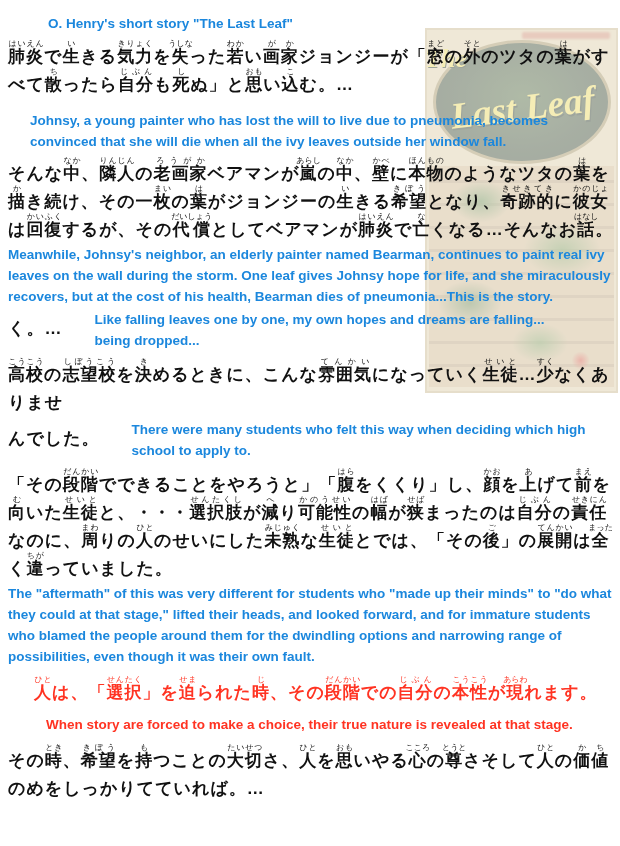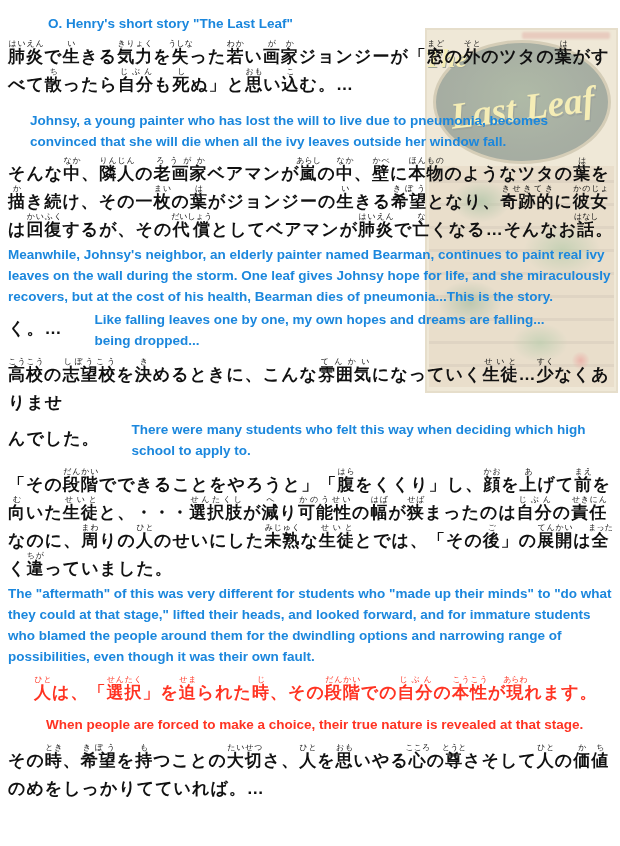--- a/index.html
+++ b/index.html
@@ -89,18 +89,18 @@
     <div class="jp mt6"><ruby>高校<rt>こうこう</rt></ruby>の<ruby>志望校<rt>しぼうこう</rt></ruby>を<ruby>決<rt>き</rt></ruby>めるときに、こんな<ruby>雰囲気<rt>てんかい</rt></ruby>になっていく<ruby>生徒<rt>せいと</rt></ruby>…<ruby>少<rt>すく</rt></ruby>なくありませ</div>
     <div class="row">
       <span class="jp jp-tail">んでした。</span>
       <div class="en" style="width:465px">There were many students who felt this way when deciding which high school to apply to.</div>
     </div>
 
     <div class="jp mt6">「その<ruby>段階<rt>だんかい</rt></ruby>でできることをやろうと」「<ruby>腹<rt>はら</rt></ruby>をくくり」し、<ruby>顔<rt>かお</rt></ruby>を<ruby>上<rt>あ</rt></ruby>げて<ruby>前<rt>まえ</rt></ruby>を<ruby>向<rt>む</rt></ruby>いた<ruby>生徒<rt>せいと</rt></ruby>と、・・・<ruby>選択肢<rt>せんたくし</rt></ruby>が<ruby>減<rt>へ</rt></ruby>り<ruby>可能性<rt>かのうせい</rt></ruby>の<ruby>幅<rt>はば</rt></ruby>が<ruby>狭<rt>せば</rt></ruby>まったのは<ruby>自分<rt>じぶん</rt></ruby>の<ruby>責任<rt>せきにん</rt></ruby>なのに、<ruby>周<rt>まわ</rt></ruby>りの<ruby>人<rt>ひと</rt></ruby>のせいにした<ruby>未熟<rt>みじゅく</rt></ruby>な<ruby>生徒<rt>せいと</rt></ruby>とでは、「その<ruby>後<rt>ご</rt></ruby>」の<ruby>展開<rt>てんかい</rt></ruby>は<ruby>全<rt>まった</rt></ruby>く<ruby>違<rt>ちが</rt></ruby>っていました。</div>
     <div class="en">The "aftermath" of this was very different for students who "made up their minds" to "do what they could at that stage," lifted their heads, and looked forward, and for immature students who blamed the people around them for the dwindling options and narrowing range of possibilities, even though it was their own fault.</div>
 
     <div class="jp red red-jp"><ruby>人<rt>ひと</rt></ruby>は、「<ruby>選択<rt>せんたく</rt></ruby>」を<ruby>迫<rt>せま</rt></ruby>られた<ruby>時<rt>じ</rt></ruby>、その<ruby>段階<rt>だんかい</rt></ruby>での<ruby>自分<rt>じぶん</rt></ruby>の<ruby>本性<rt>こうこう</rt></ruby>が<ruby>現<rt>あらわ</rt></ruby>れます。</div>
-    <div class="en red red-en">When people are forced to make a choice, their true nature is revealed at that stage.</div>
+    <div class="en red red-en">When story are forced to make a choice, their true nature is revealed at that stage.</div>
 
     <div class="jp mt8">その<ruby>時<rt>とき</rt></ruby>、<ruby>希望<rt>きぼう</rt></ruby>を<ruby>持<rt>も</rt></ruby>つことの<ruby>大切<rt>たいせつ</rt></ruby>さ、<ruby>人<rt>ひと</rt></ruby>を<ruby>思<rt>おも</rt></ruby>いやる<ruby>心<rt>こころ</rt></ruby>の<ruby>尊<rt>とうと</rt></ruby>さそして<ruby>人<rt>ひと</rt></ruby>の<ruby>価値<rt>かち</rt></ruby>のめをしっかりてていれば。…</div>
 
   </div>
 </div>
 
 </body></html>

